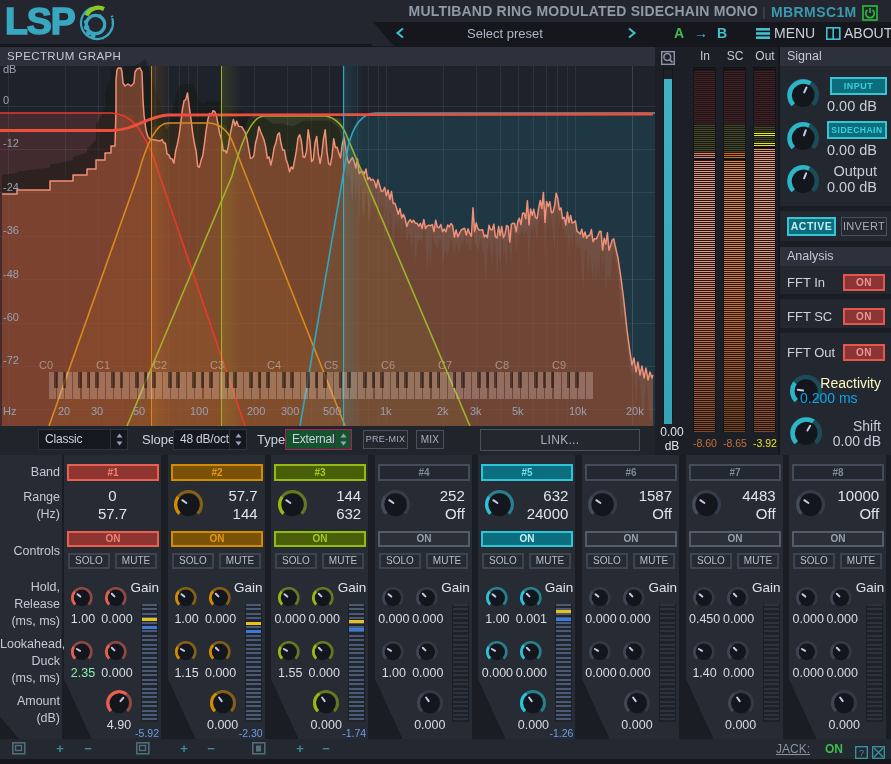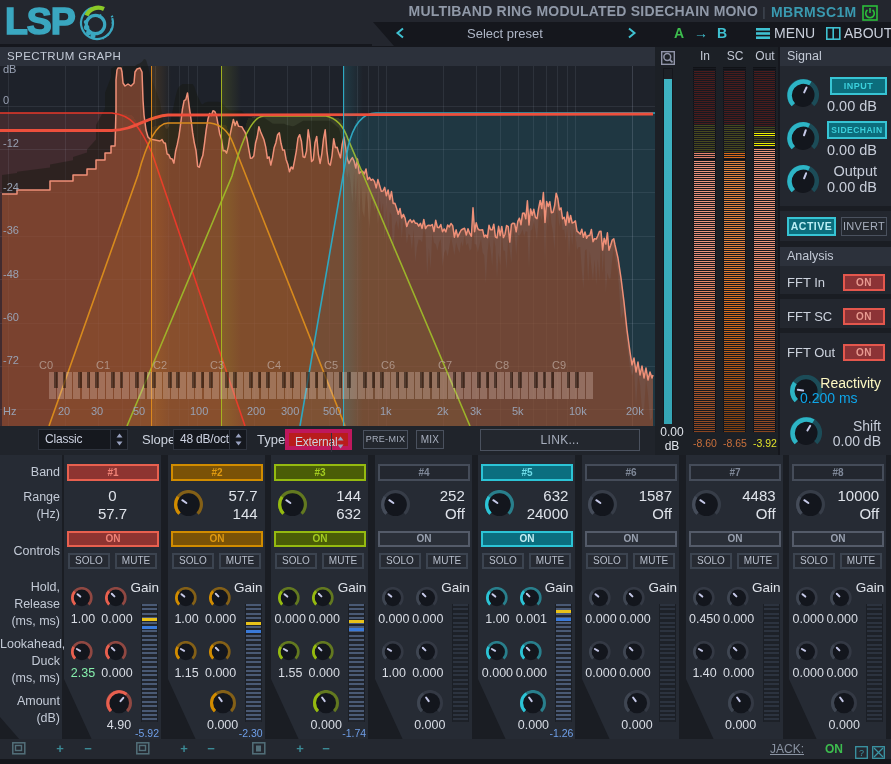--- a/index.html
+++ b/index.html
@@ -375,21 +375,21 @@
 <div class="abs" style="left:38px;top:429px;width:90px;height:21px;background:#15181e;border:1px solid #2e333d;color:#ccd1e0;font:400 12px 'Liberation Sans';line-height:19px;letter-spacing:-0.2px;padding-left:6px">Classic<div style="position:absolute;right:0px;top:0px;width:17px;height:19px;border-left:1px solid #2e333d;"><svg width="17" height="19">
         <path d="M8.5 3.5 L11.5 7.5 L5.5 7.5 Z" fill="#99a2c0"></path>
         <path d="M8.5 15.5 L11.5 11.5 L5.5 11.5 Z" fill="#99a2c0"></path>
       </svg></div></div>
 <div style="position:absolute;left:142px;top:430px;width:34px;height:20px;font:400 13px 'Liberation Sans',sans-serif;color:#cdd3de;text-align:left;letter-spacing:0px;line-height:20px;white-space:nowrap;">Slope</div>
 <div class="abs" style="left:173px;top:429px;width:74px;height:21px;background:#15181e;border:1px solid #2e333d;color:#ccd1e0;font:400 12px 'Liberation Sans';line-height:19px;letter-spacing:-0.2px;padding-left:6px">48 dB/oct<div style="position:absolute;right:0px;top:0px;width:17px;height:19px;border-left:1px solid #2e333d;"><svg width="17" height="19">
         <path d="M8.5 3.5 L11.5 7.5 L5.5 7.5 Z" fill="#99a2c0"></path>
         <path d="M8.5 15.5 L11.5 11.5 L5.5 11.5 Z" fill="#99a2c0"></path>
       </svg></div></div>
 <div style="position:absolute;left:257px;top:430px;width:30px;height:20px;font:400 13px 'Liberation Sans',sans-serif;color:#cdd3de;text-align:left;letter-spacing:0px;line-height:20px;white-space:nowrap;">Type</div>
-<div class="abs" style="left:285px;top:429px;width:67px;height:21px;background:#b91c1c;border:4px solid #be185d;color:#ccd1e0;font:400 12px 'Liberation Sans';line-height:19px;letter-spacing:-0.2px;padding-left:6px">External<div style="position:absolute;right:0px;top:0px;width:17px;height:19px;border-left:1px solid #2e333d;"><svg width="17" height="19">
+<div class="abs" style="left:285px;top:429px;width:67px;height:21px;background:#14532d;border:1px solid #be185d;color:#ccd1e0;font:400 12px 'Liberation Sans';line-height:19px;letter-spacing:-0.2px;padding-left:6px">External<div style="position:absolute;right:0px;top:0px;width:17px;height:19px;border-left:1px solid #2e333d;"><svg width="17" height="19">
         <path d="M8.5 3.5 L11.5 7.5 L5.5 7.5 Z" fill="#99a2c0"></path>
         <path d="M8.5 15.5 L11.5 11.5 L5.5 11.5 Z" fill="#99a2c0"></path>
       </svg></div></div>
 <div class="abs" style="left:363px;top:430px;width:45px;height:19px;background:#23272e;border:1px solid #4a515e;font:400 9px 'Liberation Sans';color:#a8afbe;text-align:center;line-height:17px;letter-spacing:0.3px">PRE-MIX</div>
 <div class="abs" style="left:416px;top:430px;width:28px;height:19px;background:#23272e;border:1px solid #4a515e;font:400 10px 'Liberation Sans';color:#a8afbe;text-align:center;line-height:17px;letter-spacing:0.3px">MIX</div>
 <div class="abs" style="left:480px;top:429px;width:160px;height:22px;background:#23272e;border:1px solid #4a515e;font:400 12px 'Liberation Sans';color:#a8afbe;text-align:center;line-height:20px;letter-spacing:0.3px">LINK...</div>
 <div class="abs" style="left:0;top:455px;width:891px;height:285px;background:#1a1d23"></div>
 <div class="abs" style="left:0;top:455px;width:62px;height:285px;background:#262b34;clip-path:polygon(0 0,62px 0,62px 285px,20px 285px,0 262px)"></div>
 <div style="position:absolute;left:0px;top:464px;width:60px;height:16px;font:400 12.5px 'Liberation Sans',sans-serif;color:#c3cad6;text-align:right;letter-spacing:0px;line-height:16px;white-space:nowrap;">Band</div>
 <div style="position:absolute;left:0px;top:489px;width:60px;height:16px;font:400 12.5px 'Liberation Sans',sans-serif;color:#c3cad6;text-align:right;letter-spacing:0px;line-height:16px;white-space:nowrap;">Range</div>
@@ -838,21 +838,21 @@
     <rect x="3.5" y="3.5" width="6" height="5" fill="none" stroke="#53707a" stroke-width="1.4"></rect>
   </svg>
 <div style="position:absolute;left:178px;top:741px;width:12px;height:15px;font:700 13px 'Liberation Sans',sans-serif;color:#3b8a95;text-align:center;letter-spacing:0px;line-height:15px;white-space:nowrap;">+</div>
 <div style="position:absolute;left:205px;top:741px;width:12px;height:15px;font:700 13px 'Liberation Sans',sans-serif;color:#3b8a95;text-align:center;letter-spacing:0px;line-height:15px;white-space:nowrap;">−</div>
 <svg class="abs" style="left:252px;top:742px" width="14" height="13">
     <rect x="0.8" y="0.8" width="12" height="11" fill="none" stroke="#53707a" stroke-width="1.5"></rect>
     <rect x="4" y="3.5" width="5" height="6" fill="#53707a"></rect>
   </svg>
 <div style="position:absolute;left:294px;top:741px;width:12px;height:15px;font:700 13px 'Liberation Sans',sans-serif;color:#3b8a95;text-align:center;letter-spacing:0px;line-height:15px;white-space:nowrap;">+</div>
 <div style="position:absolute;left:320px;top:741px;width:12px;height:15px;font:700 13px 'Liberation Sans',sans-serif;color:#3b8a95;text-align:center;letter-spacing:0px;line-height:15px;white-space:nowrap;">−</div>
-<div style="position:absolute;left:770px;top:742px;width:46px;height:15px;font:400 12px 'Liberation Sans',sans-serif;color:#8a93a2;text-align:left;letter-spacing:0px;line-height:15px;white-space:nowrap;text-decoration:underline;">JACK:</div>
+<div style="position:absolute;left:770px;top:742px;width:46px;height:15px;font:400 12px 'Liberation Sans',sans-serif;color:#8a93a2;text-align:center;letter-spacing:0px;line-height:15px;white-space:nowrap;text-decoration:underline;">JACK:</div>
 <div style="position:absolute;left:822px;top:742px;width:24px;height:15px;font:700 12px 'Liberation Sans',sans-serif;color:#3dbd4e;text-align:center;letter-spacing:0px;line-height:15px;white-space:nowrap;">ON</div>
 <svg class="abs" style="left:855px;top:746px" width="13" height="13">
     <rect x="0.7" y="0.7" width="11.6" height="11.6" fill="none" stroke="#3b96a5" stroke-width="1.3"></rect>
     <text x="4" y="10" font-family="Liberation Sans" font-size="9" fill="#3b96a5">?</text>
   </svg>
 <svg class="abs" style="left:872px;top:746px" width="13" height="13">
     <rect x="0.7" y="0.7" width="11.6" height="11.6" fill="none" stroke="#3b96a5" stroke-width="1.3"></rect>
     <line x1="2" y1="2" x2="11" y2="11" stroke="#3b96a5" stroke-width="1.2"></line>
     <line x1="11" y1="2" x2="2" y2="11" stroke="#3b96a5" stroke-width="1.2"></line>
   </svg>

